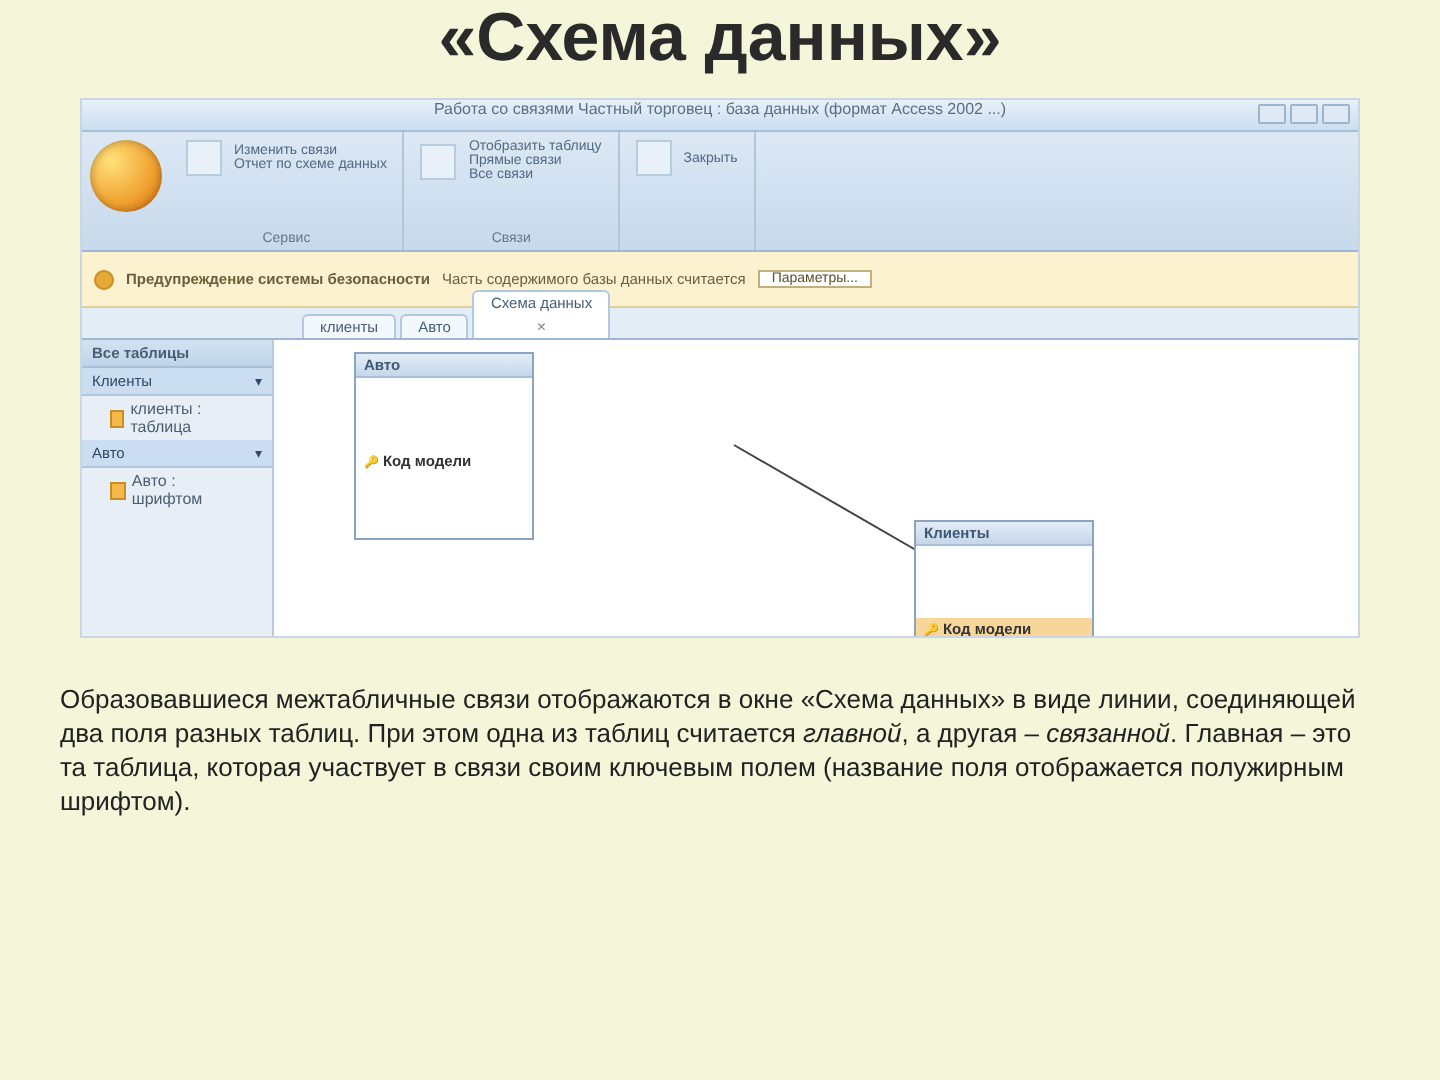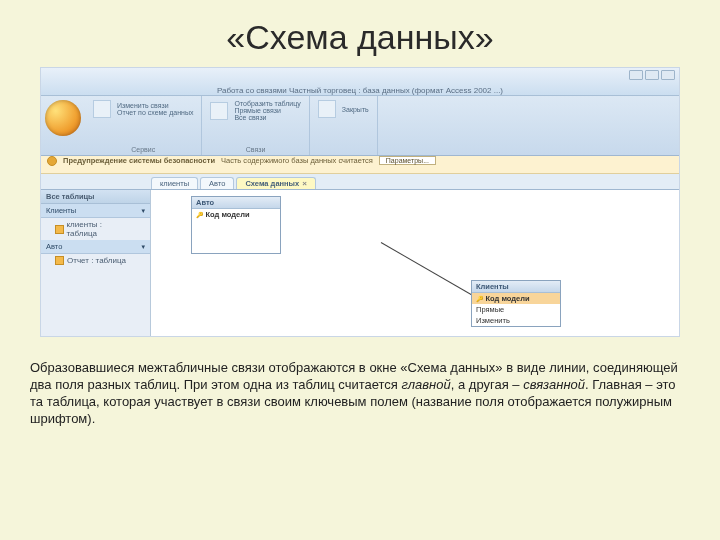--- a/index.html
+++ b/index.html
@@ -6,40 +6,40 @@
   body {
     width: 720px;
     height: 540px;
     background: #f5f5da;
     font-family: Arial, sans-serif;
     overflow: hidden;
   }
   .slide-title {
     text-align: center;
     font-size: 34px;
-    font-weight: normal;
-    padding: 18px 0 10px 0;
+    font-weight: bold;
+    padding: 0 0 10px 0;
     color: #2a2a2a;
   }
   .screenshot {
     width: 640px;
     height: 270px;
     margin: 0 auto;
     background: #fff;
     border: 1px solid #c9d6e6;
     position: relative;
     overflow: hidden;
     font-size: 9px;
   }
   .title-bar {
-    height: 28px;
+    height: 16px;
     background: linear-gradient(#e8f0f9,#cbdef0);
     border-bottom: 1px solid #a8bfd6;
     display: flex;
-    align-items: flex-end;
+    align-items: flex-start;
     justify-content: center;
     color: #5a6e84;
     font-size: 8px;
     position: relative;
   }
   .title-bar .win-controls {
     position: absolute; right: 4px; top: 2px;
     display: flex; gap: 2px;
   }
   .win-btn { width: 14px; height: 10px; background: #dfe9f3; border: 1px solid #9db4ca; border-radius: 1px; }
@@ -63,25 +63,25 @@
     display: flex;
     flex-direction: column;
     justify-content: space-between;
     font-size: 7px;
     color: #506a83;
   }
   .ribbon-group .grp-row { display: flex; gap: 6px; align-items: center; }
   .r-ico { width: 18px; height: 18px; background: #e9f1f8; border: 1px solid #b6cce1; }
   .grp-label { text-align: center; font-size: 7px; color: #678; }
   .security-bar {
-    height: 18px;
+    height: 28px;
     background: #fdf2d0;
     border-bottom: 1px solid #e0cf9c;
     display: flex;
-    align-items: flex-start;
+    align-items: center;
     font-size: 7.5px;
     color: #6b5e38;
     padding: 0 6px;
     gap: 6px;
   }
   .sb-ico { width: 10px; height: 10px; border-radius: 50%; background: #e5a837; border: 1px solid #c68e24; }
   .sb-btn { background: #fff; border: 1px solid #c0b07e; padding: 0 6px; font-size: 7px; color: #5a4e2a; }
   .tab-strip {
     height: 16px;
     background: #e3edf6;
@@ -96,25 +96,25 @@
     padding: 1px 8px;
     background: #f3f8fc;
     border: 1px solid #b3c8de;
     border-bottom: none;
     border-radius: 3px 3px 0 0;
     color: #46607a;
     display: flex;
     align-items: center;
     gap: 3px;
   }
-  .doc-tab.active { background: #fef9c3; font-weight: bold; }
+  .doc-tab.active { background: #ffffff; font-weight: normal; flex-direction: column; }
   .tab-close { color: #888; font-size: 8px; }
   .work-area { display: flex; height: 160px; }
   .nav-pane {
-    width: 110px;
+    width: 96px;
     background: #e8eef6;
     border-right: 1px solid #b7c9db;
     font-size: 8px;
     color: #4a5d72;
   }
   .nav-header {
     background: linear-gradient(#d2e2f2,#bfd4e8);
     padding: 2px 5px;
     font-weight: bold;
     border-bottom: 1px solid #a8bfd6;
@@ -151,21 +151,21 @@
   }
   .rel-title {
     background: linear-gradient(#e3ecf6,#c5d7ea);
     padding: 1px 4px;
     font-weight: bold;
     color: #3d5876;
     border-bottom: 1px solid #a8bfd6;
   }
   .rel-row { padding: 1px 4px; color: #333; }
   .rel-row.key::before { content: "🔑"; font-size: 6px; margin-right: 2px; }
-  .rel-row.key { font-weight: bold; }
+  .rel-row.key { font-weight: bold; margin-top: 36px; }
   .rel-row.sel { background: #f8d59a; }
   .rel-line {
     position: absolute;
     border-top: 1px solid #444;
     top: 52px; left: 230px; width: 130px;
     transform: rotate(30deg);
     transform-origin: left center;
   }
   .body-text {
     padding: 22px 30px 0 30px;
@@ -256,21 +256,21 @@
       <div class="nav-item">
         <div class="nav-ico"></div>
         <span>клиенты : таблица</span>
       </div>
       <div class="nav-sect">
         <span>Авто</span>
         <span class="chev">▾</span>
       </div>
       <div class="nav-item">
         <div class="nav-ico"></div>
-        <span>Отчет : таблица</span>
+        <span>Авто : шрифтом</span>
       </div>
     </div>
 
     <div class="canvas">
       <div class="rel-table" style="top:6px; left:40px;">
         <div class="rel-title">Авто</div>
         <div class="rel-row key">Код модели</div>
         <div class="rel-row">&nbsp;</div>
         <div class="rel-row">&nbsp;</div>
         <div class="rel-row">&nbsp;</div>

